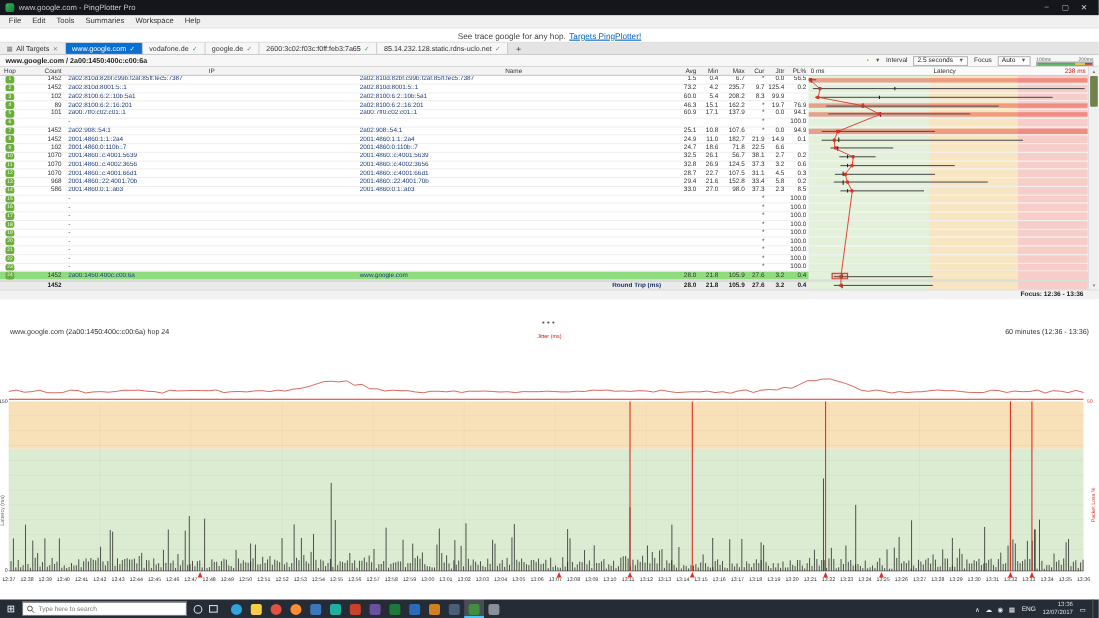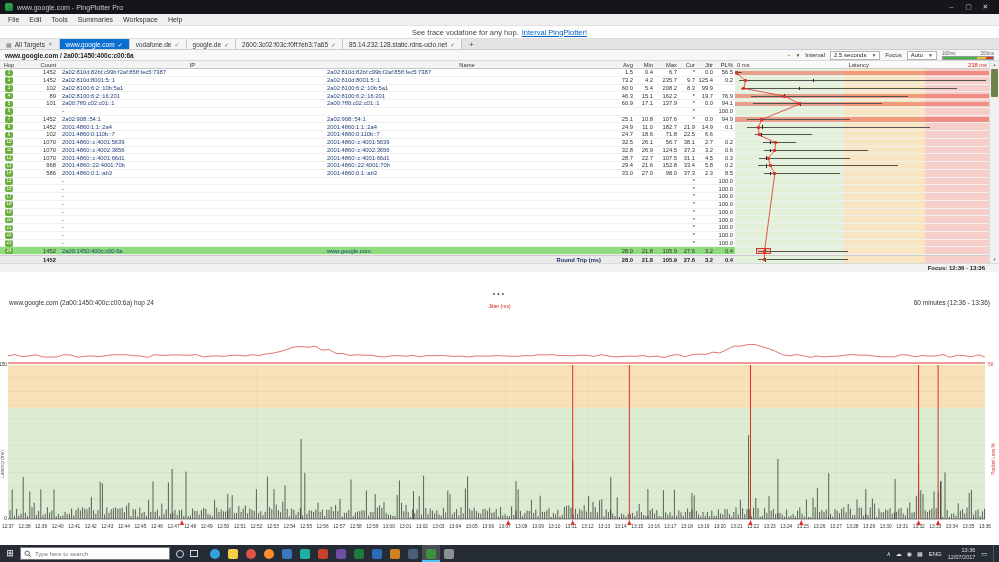--- a/index.html
+++ b/index.html
@@ -127,22 +127,22 @@
   <div class="menubar" id="menubar">
       <span class="menu-item">File</span>
       <span class="menu-item">Edit</span>
       <span class="menu-item">Tools</span>
       <span class="menu-item">Summaries</span>
       <span class="menu-item">Workspace</span>
       <span class="menu-item">Help</span>
     </div>
 
   <div class="notice">
-    <span>See trace vodafone for any hop.</span>
-    <span class="link">Interval PingPlotter!</span>
+    <span>See trace google for any hop.</span>
+    <span class="link">Targets PingPlotter!</span>
   </div>
 
   <div class="tabstrip" id="tabstrip">
     <div class="alltargets">
       <span class="grid-ico">▦</span>
       <span>All Targets</span>
       <span class="tiny-x">✕</span>
     </div>
     <div id="tabs-holder">
         <div class="tab active">

